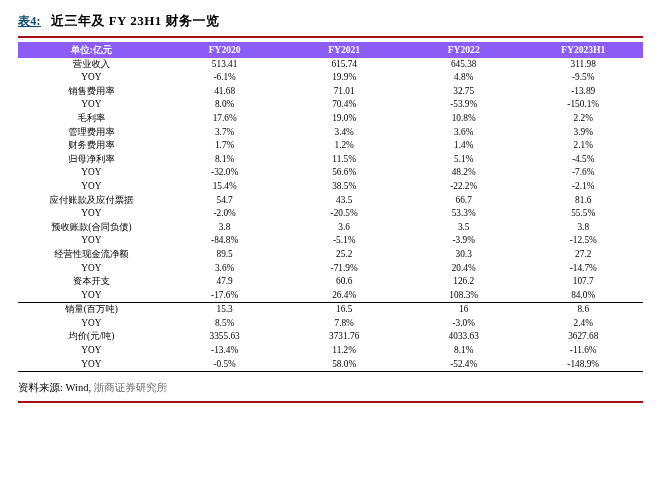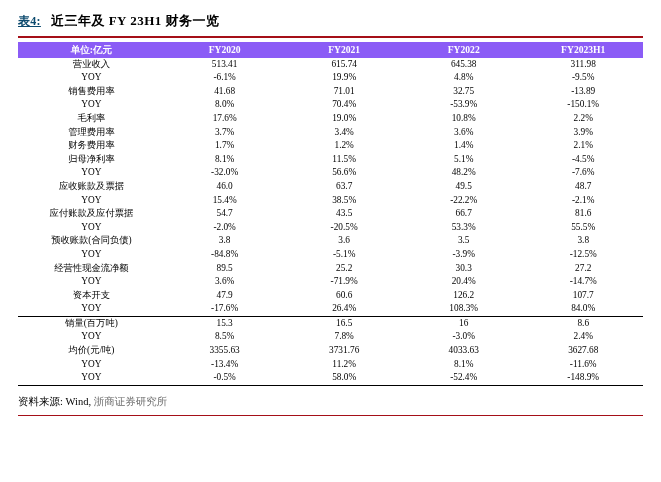--- a/index.html
+++ b/index.html
@@ -190,27 +190,20 @@
           <td>-4.5%</td>
         </tr>
         <tr>
           <td class="label">YOY</td>
           <td>-32.0%</td>
           <td>56.6%</td>
           <td>48.2%</td>
           <td>-7.6%</td>
         </tr>
         <tr>
-          <td class="label">应收账款及票据</td>
-          <td>46.0</td>
-          <td>63.7</td>
-          <td>49.5</td>
-          <td>48.7</td>
-        </tr>
-        <tr>
           <td class="label">YOY</td>
           <td>15.4%</td>
           <td>38.5%</td>
           <td>-22.2%</td>
           <td>-2.1%</td>
         </tr>
         <tr>
           <td class="label">应付账款及应付票据</td>
           <td>54.7</td>
           <td>43.5</td>

